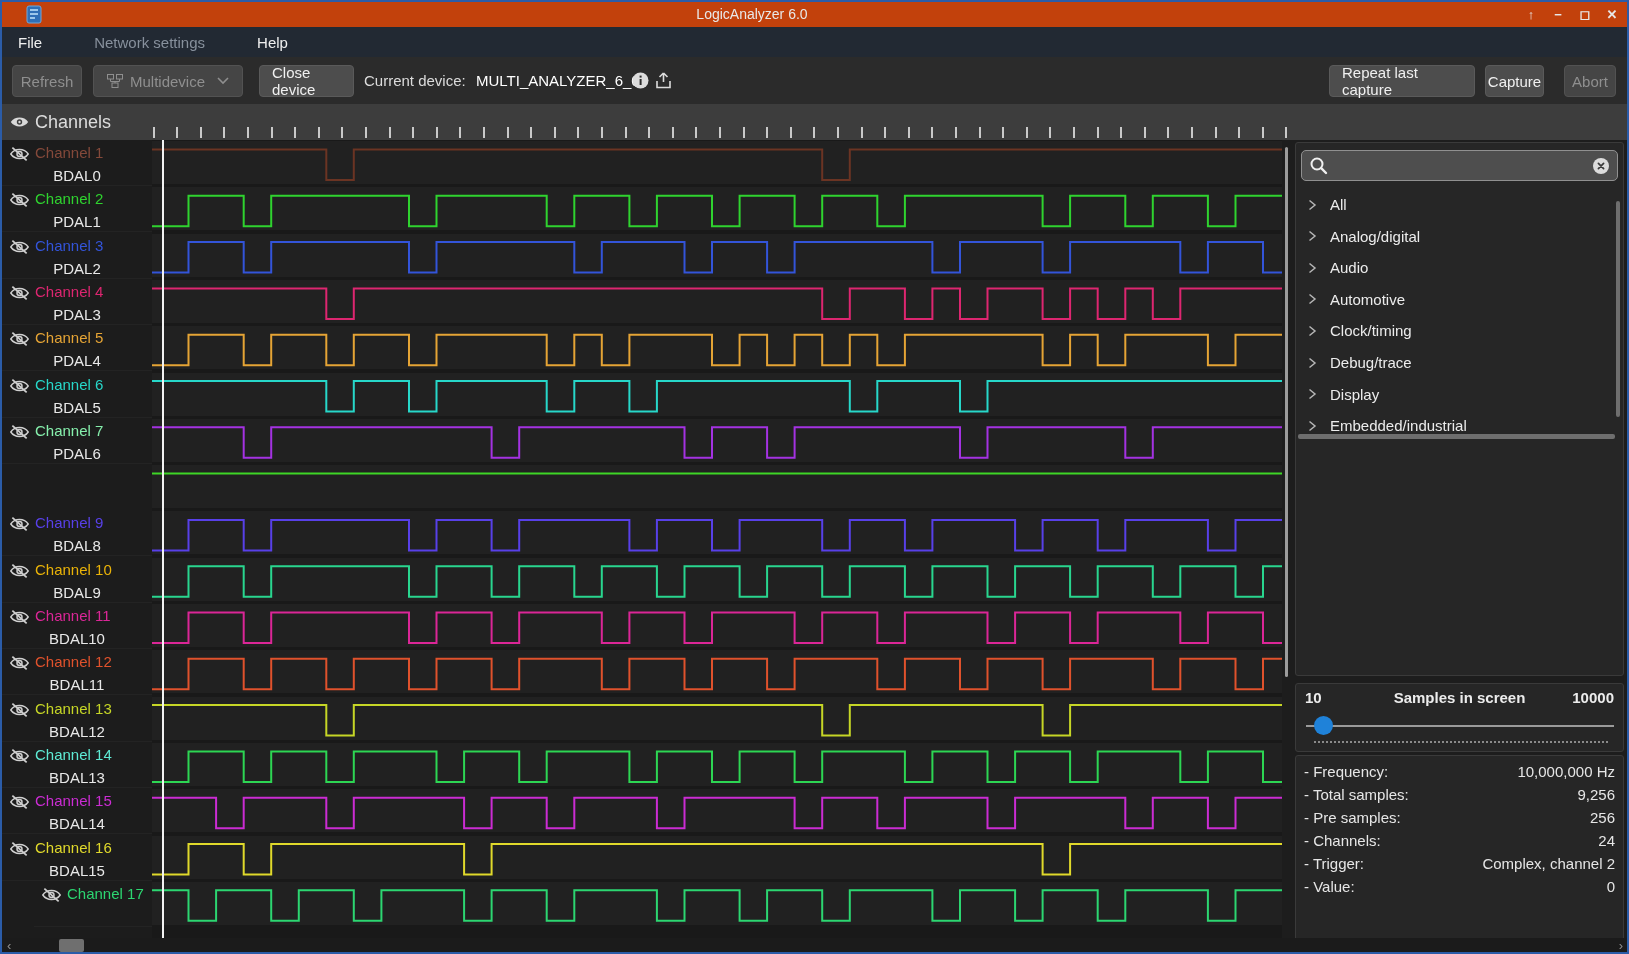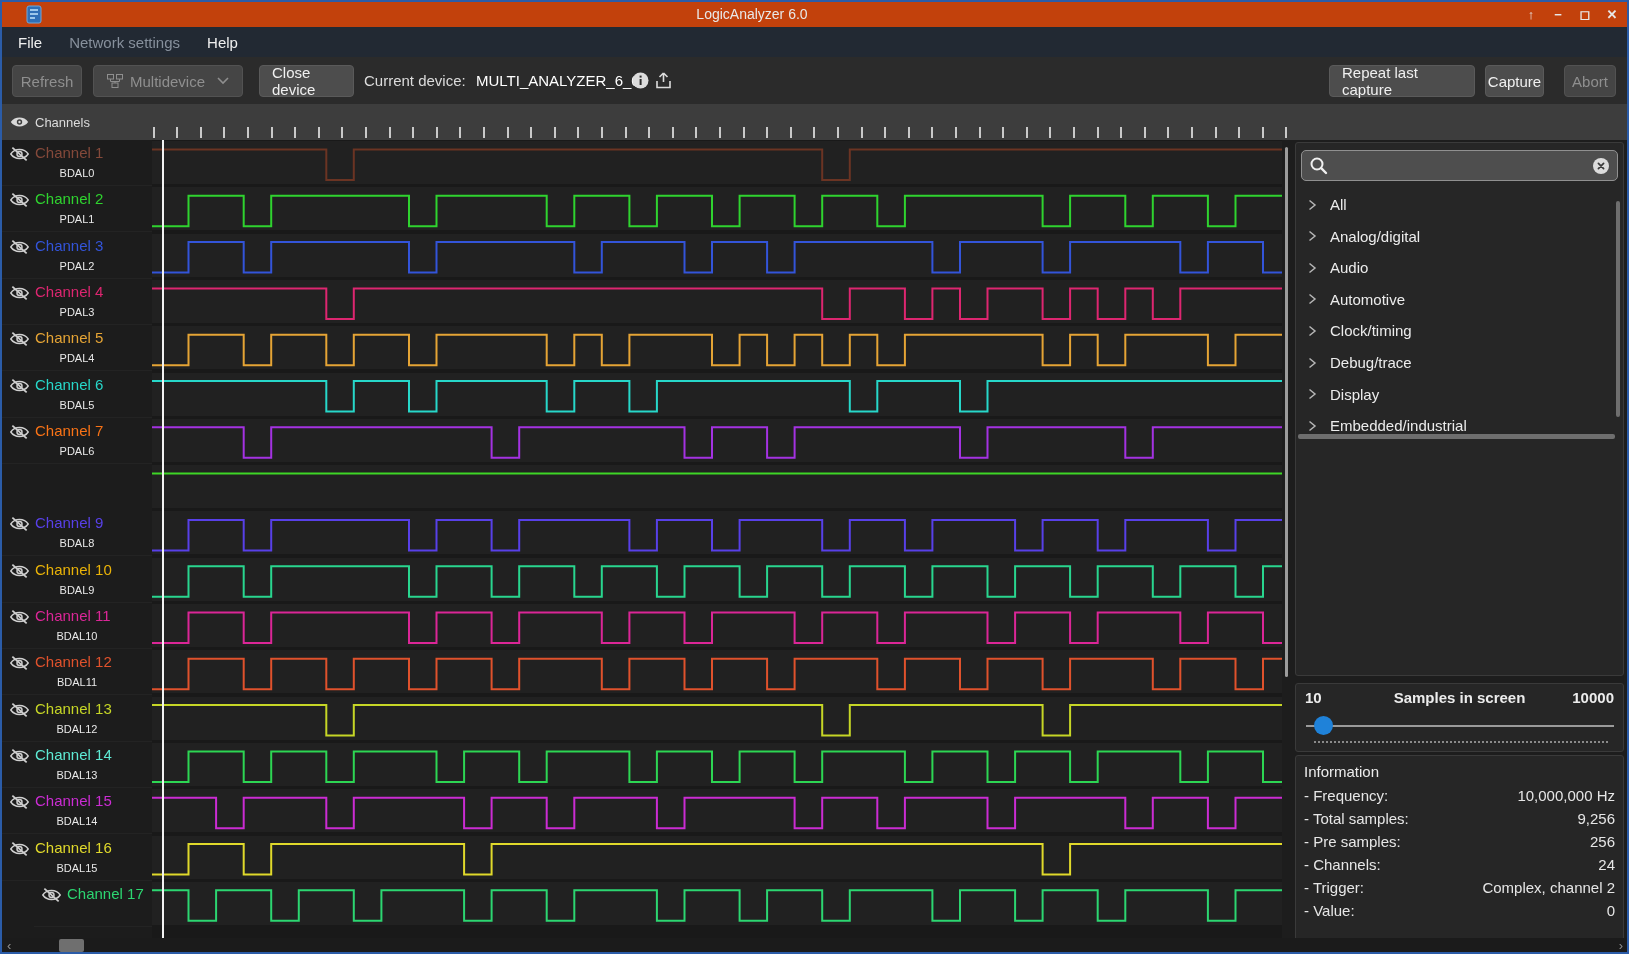--- a/index.html
+++ b/index.html
@@ -8,41 +8,41 @@
     background:#1d1d1d;border:2px solid #2b5ca8;overflow:hidden;
     font-family:"Liberation Sans",sans-serif;color:#e6e6e6;
   }
   
   #titlebar{position:absolute;left:0;top:0;width:100%;height:25px;background:#c2410c;}
   #app-icon{position:absolute;left:24px;top:3px;width:16px;height:19px;}
   #window-title{position:absolute;left:0;top:0;width:1500px;text-align:center;line-height:25px;font-size:14px;color:#e8e8e8;}
   #win-controls{position:absolute;right:6px;top:0;height:25px;display:flex;align-items:center;gap:9px;}
   .win-btn{width:18px;height:18px;text-align:center;line-height:18px;font-size:13px;font-weight:bold;color:#e8e8e8;cursor:default;}
   
-  #menubar{position:absolute;left:0;top:25px;width:100%;height:30px;background:#222933;display:flex;align-items:center;padding-left:12px;box-sizing:border-box;gap:19px;}
+  #menubar{position:absolute;left:0;top:25px;width:100%;height:30px;background:#222933;display:flex;align-items:center;padding-left:12px;box-sizing:border-box;gap:44px;}
   .menu-item{font-size:15px;color:#f0f0f0;padding:2px 4px;}
   .menu-item.disabled{color:#87909c;}
   
   #toolbar{position:absolute;left:0;top:55px;width:100%;height:47px;background:#2b2b2b;}
   .tb-btn{position:absolute;top:8px;height:32px;background:#4d4d4d;border:1px solid #5a5a5a;border-radius:4px;
     font-size:15px;color:#f0f0f0;display:flex;align-items:center;justify-content:center;box-sizing:border-box;padding:0 12px;}
   .tb-btn.disabled{background:#454545;color:#8f8f8f;border-color:#525252;}
   .tb-label{position:absolute;top:0;height:47px;display:flex;align-items:center;font-size:15px;color:#dcdcdc;}
   .tb-icon{position:absolute;top:15px;width:17px;height:17px;}
   
   #band{position:absolute;left:0;top:102px;width:100%;height:36px;background:#3d3d3d;}
-  #band-label{position:absolute;left:33px;top:0;height:36px;display:flex;align-items:center;font-size:13px;color:#dcdcdc;}
+  #band-label{position:absolute;left:33px;top:0;height:36px;display:flex;align-items:center;font-size:18px;color:#dcdcdc;}
   #band-eye{position:absolute;left:8px;top:9px;width:19px;height:18px;}
   .ruler-tick{position:absolute;top:23px;width:2px;height:11px;background:#c9c9c9;}
   
   #sidebar{position:absolute;left:0;top:138px;width:150px;height:798px;background:#1c1c1c;overflow:hidden;}
   .ch-row{position:absolute;left:0;width:150px;height:46px;border-bottom:1px solid rgba(255,255,255,0.03);box-sizing:border-box;}
   .ch-eye{position:absolute;left:8px;top:6px;width:19px;height:16px;}
   .ch-name{position:absolute;left:33px;top:4px;font-size:15px;}
-  .ch-sub{position:absolute;left:20px;top:27px;width:110px;text-align:center;font-size:11px;color:#e8e8e8;}
+  .ch-sub{position:absolute;left:20px;top:27px;width:110px;text-align:center;font-size:15px;color:#e8e8e8;}
   #wavearea{position:absolute;left:150px;top:138px;width:1130px;height:798px;background:#191919;overflow:hidden;}
   .wave-stripe{position:absolute;left:0;width:1130px;height:43px;background:#212121;}
   #wave-svg{position:absolute;left:0;top:0;}
   #trigger-line{position:absolute;left:10px;top:0;width:2px;height:798px;background:#f2f2f2;}
   #wave-vscroll{position:absolute;left:1283px;top:145px;width:3px;height:530px;background:#9c9c9c;border-radius:2px;}
   
   .panel-box{position:absolute;left:1293px;width:329px;background:#262626;border:1px solid #3a3a3a;border-radius:3px;box-sizing:border-box;}
   #tree-box{top:140px;height:534px;}
   #search-box{position:absolute;left:5px;top:7px;width:317px;height:31px;background:#4e4e4e;border:1px solid #909090;border-radius:5px;box-sizing:border-box;}
   #search-input{position:absolute;left:30px;top:2px;width:250px;height:24px;background:transparent;border:none;outline:none;color:#fff;font-size:14px;font-family:"Liberation Sans",sans-serif;}
@@ -240,21 +240,21 @@
         </svg>
         <div class="ch-name" style="color: rgb(39, 215, 201);">Channel 6</div>
         <div class="ch-sub">BDAL5</div>
       </div>
       <div class="ch-row" style="top: 277.8px;">
         <svg viewBox="0 0 24 20" class="ch-eye">
           <path d="M1 10 C6 2.5, 18 2.5, 23 10 C18 17.5, 6 17.5, 1 10 Z" fill="none" stroke="#d0d0d0" stroke-width="1.8"></path>
           <circle cx="12" cy="10" r="3.2" fill="none" stroke="#d0d0d0" stroke-width="1.8"></circle>
           <line x1="3" y1="2" x2="21" y2="18" stroke="#d0d0d0" stroke-width="2.2"></line>
         </svg>
-        <div class="ch-name" style="color: #f97316;">Channel 7</div>
+        <div class="ch-name" style="color: #86efac;">Channel 7</div>
         <div class="ch-sub">PDAL6</div>
       </div>
       <div class="ch-row" style="top: 370.4px;">
         <svg viewBox="0 0 24 20" class="ch-eye">
           <path d="M1 10 C6 2.5, 18 2.5, 23 10 C18 17.5, 6 17.5, 1 10 Z" fill="none" stroke="#d0d0d0" stroke-width="1.8"></path>
           <circle cx="12" cy="10" r="3.2" fill="none" stroke="#d0d0d0" stroke-width="1.8"></circle>
           <line x1="3" y1="2" x2="21" y2="18" stroke="#d0d0d0" stroke-width="2.2"></line>
         </svg>
         <div class="ch-name" style="color: rgb(88, 64, 232);">Channel 9</div>
         <div class="ch-sub">BDAL8</div>
@@ -444,21 +444,20 @@
   <div class="panel-box" id="slider-box">
     <div id="slider-min">10</div>
     <div id="slider-title">Samples in screen</div>
     <div id="slider-max">10000</div>
     <div id="slider-track"></div>
     <div id="slider-thumb"></div>
     <div id="slider-ticks"></div>
   </div>
 
   <div class="panel-box" id="info-box">
-    <div id="info-title">Information</div>
     <div id="info-rows">
         <div class="info-row">
           <span>- Frequency:</span>
           <span>10,000,000 Hz</span>
         </div>
         <div class="info-row">
           <span>- Total samples:</span>
           <span>9,256</span>
         </div>
         <div class="info-row">

